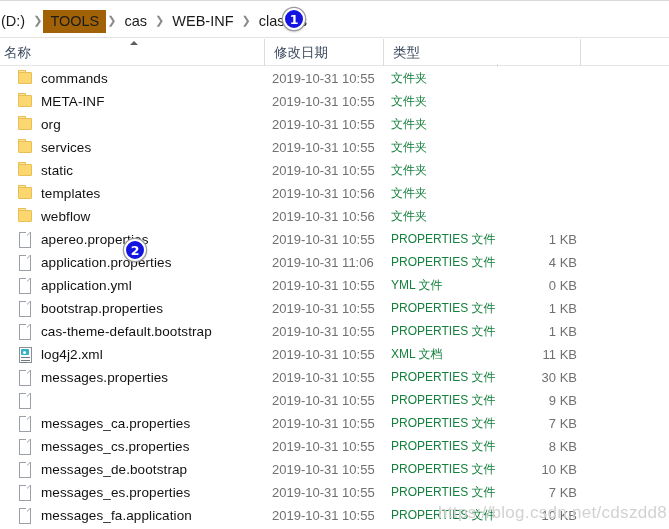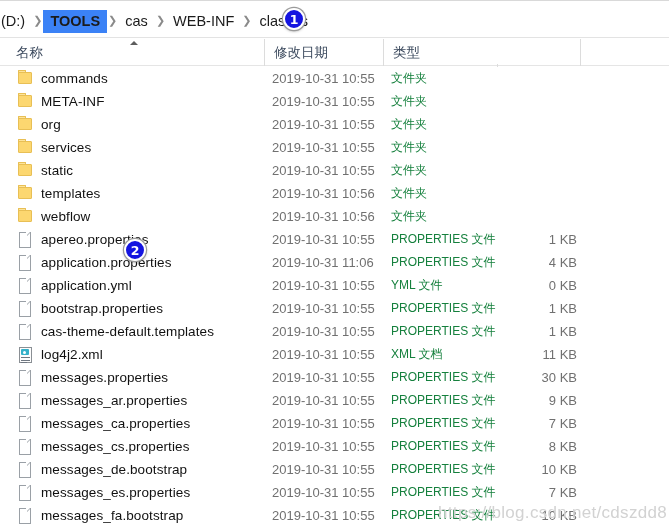--- a/index.html
+++ b/index.html
@@ -24,21 +24,21 @@
     position:absolute;left:-6px;top:9px;
     display:flex;align-items:center;height:22px;
     font-size:14.5px;color:#1b1b1b;
     white-space:nowrap;
   }
   .crumb{
     padding:2px 7px 3px 7px;
     line-height:18px;
     display:inline-block;
   }
-  .crumb.hl{background:#3b82f6;font-weight:bold;}
+  .crumb.hl{background:#a16207;}
   .sep{
     color:#8a8a8a;font-size:11px;
     padding:0 1px;
     line-height:18px;
     display:inline-block;
     transform:translateY(-1px);
   }
 
   
   .colhead{
@@ -47,21 +47,21 @@
     border-bottom:1px solid #e5e5e5;
     box-sizing:border-box;
   }
   .colhead .cell{
     position:absolute;top:0;height:27px;
     font-size:13.5px;color:#3c4a5e;
     display:flex;align-items:center;
     box-sizing:border-box;
   }
   .colhead .cell.div{border-left:1px solid #dcdcdc;padding-left:9px;}
-  .c-name{left:0;width:264px;padding-left:16px;}
+  .c-name{left:0;width:264px;padding-left:4px;}
   .c-date{left:264px;width:119px;}
   .c-type{left:383px;width:114px;}
   .c-size{left:497px;width:83px;margin-top:25px;}
   .c-end{left:580px;width:1px;border-left:1px solid #dcdcdc;}
   .sortcaret{
     position:absolute;left:130px;top:2px;
     width:0;height:0;
     border-left:4px solid transparent;
     border-right:4px solid transparent;
     border-bottom:4px solid #5d5d5d;
@@ -334,21 +334,21 @@
       <span class="dt">2019-10-31 10:55</span>
       <span class="tp">PROPERTIES 文件</span>
       <span class="sz">1 KB</span>
     </div>
     <div class="row">
       <span class="icon ic-file">
         <span class="page"></span>
         <span class="fold"></span>
         <span class="foldw"></span>
       </span>
-      <span class="nm">cas-theme-default.templates</span>
+      <span class="nm">cas-theme-default.bootstrap</span>
       <span class="dt">2019-10-31 10:55</span>
       <span class="tp">PROPERTIES 文件</span>
       <span class="sz">1 KB</span>
     </div>
     <div class="row">
       <span class="icon ic-xml">
         <span class="page"></span>
         <span class="bl"></span>
         <span class="bl2"></span>
         <span class="l1"></span>
@@ -370,21 +370,20 @@
       <span class="dt">2019-10-31 10:55</span>
       <span class="tp">PROPERTIES 文件</span>
       <span class="sz">30 KB</span>
     </div>
     <div class="row">
       <span class="icon ic-file">
         <span class="page"></span>
         <span class="fold"></span>
         <span class="foldw"></span>
       </span>
-      <span class="nm">messages_ar.properties</span>
       <span class="dt">2019-10-31 10:55</span>
       <span class="tp">PROPERTIES 文件</span>
       <span class="sz">9 KB</span>
     </div>
     <div class="row">
       <span class="icon ic-file">
         <span class="page"></span>
         <span class="fold"></span>
         <span class="foldw"></span>
       </span>
@@ -425,21 +424,21 @@
       <span class="dt">2019-10-31 10:55</span>
       <span class="tp">PROPERTIES 文件</span>
       <span class="sz">7 KB</span>
     </div>
     <div class="row">
       <span class="icon ic-file">
         <span class="page"></span>
         <span class="fold"></span>
         <span class="foldw"></span>
       </span>
-      <span class="nm">messages_fa.bootstrap</span>
+      <span class="nm">messages_fa.application</span>
       <span class="dt">2019-10-31 10:55</span>
       <span class="tp">PROPERTIES 文件</span>
       <span class="sz">10 KB</span>
     </div>
     <div class="row">
       <span class="nm">messages_fr.properties</span>
       <span class="dt">2019-10-31 10:55</span>
       <span class="tp">PROPERTIES 文件</span>
       <span class="sz">23 KB</span>
     </div>

